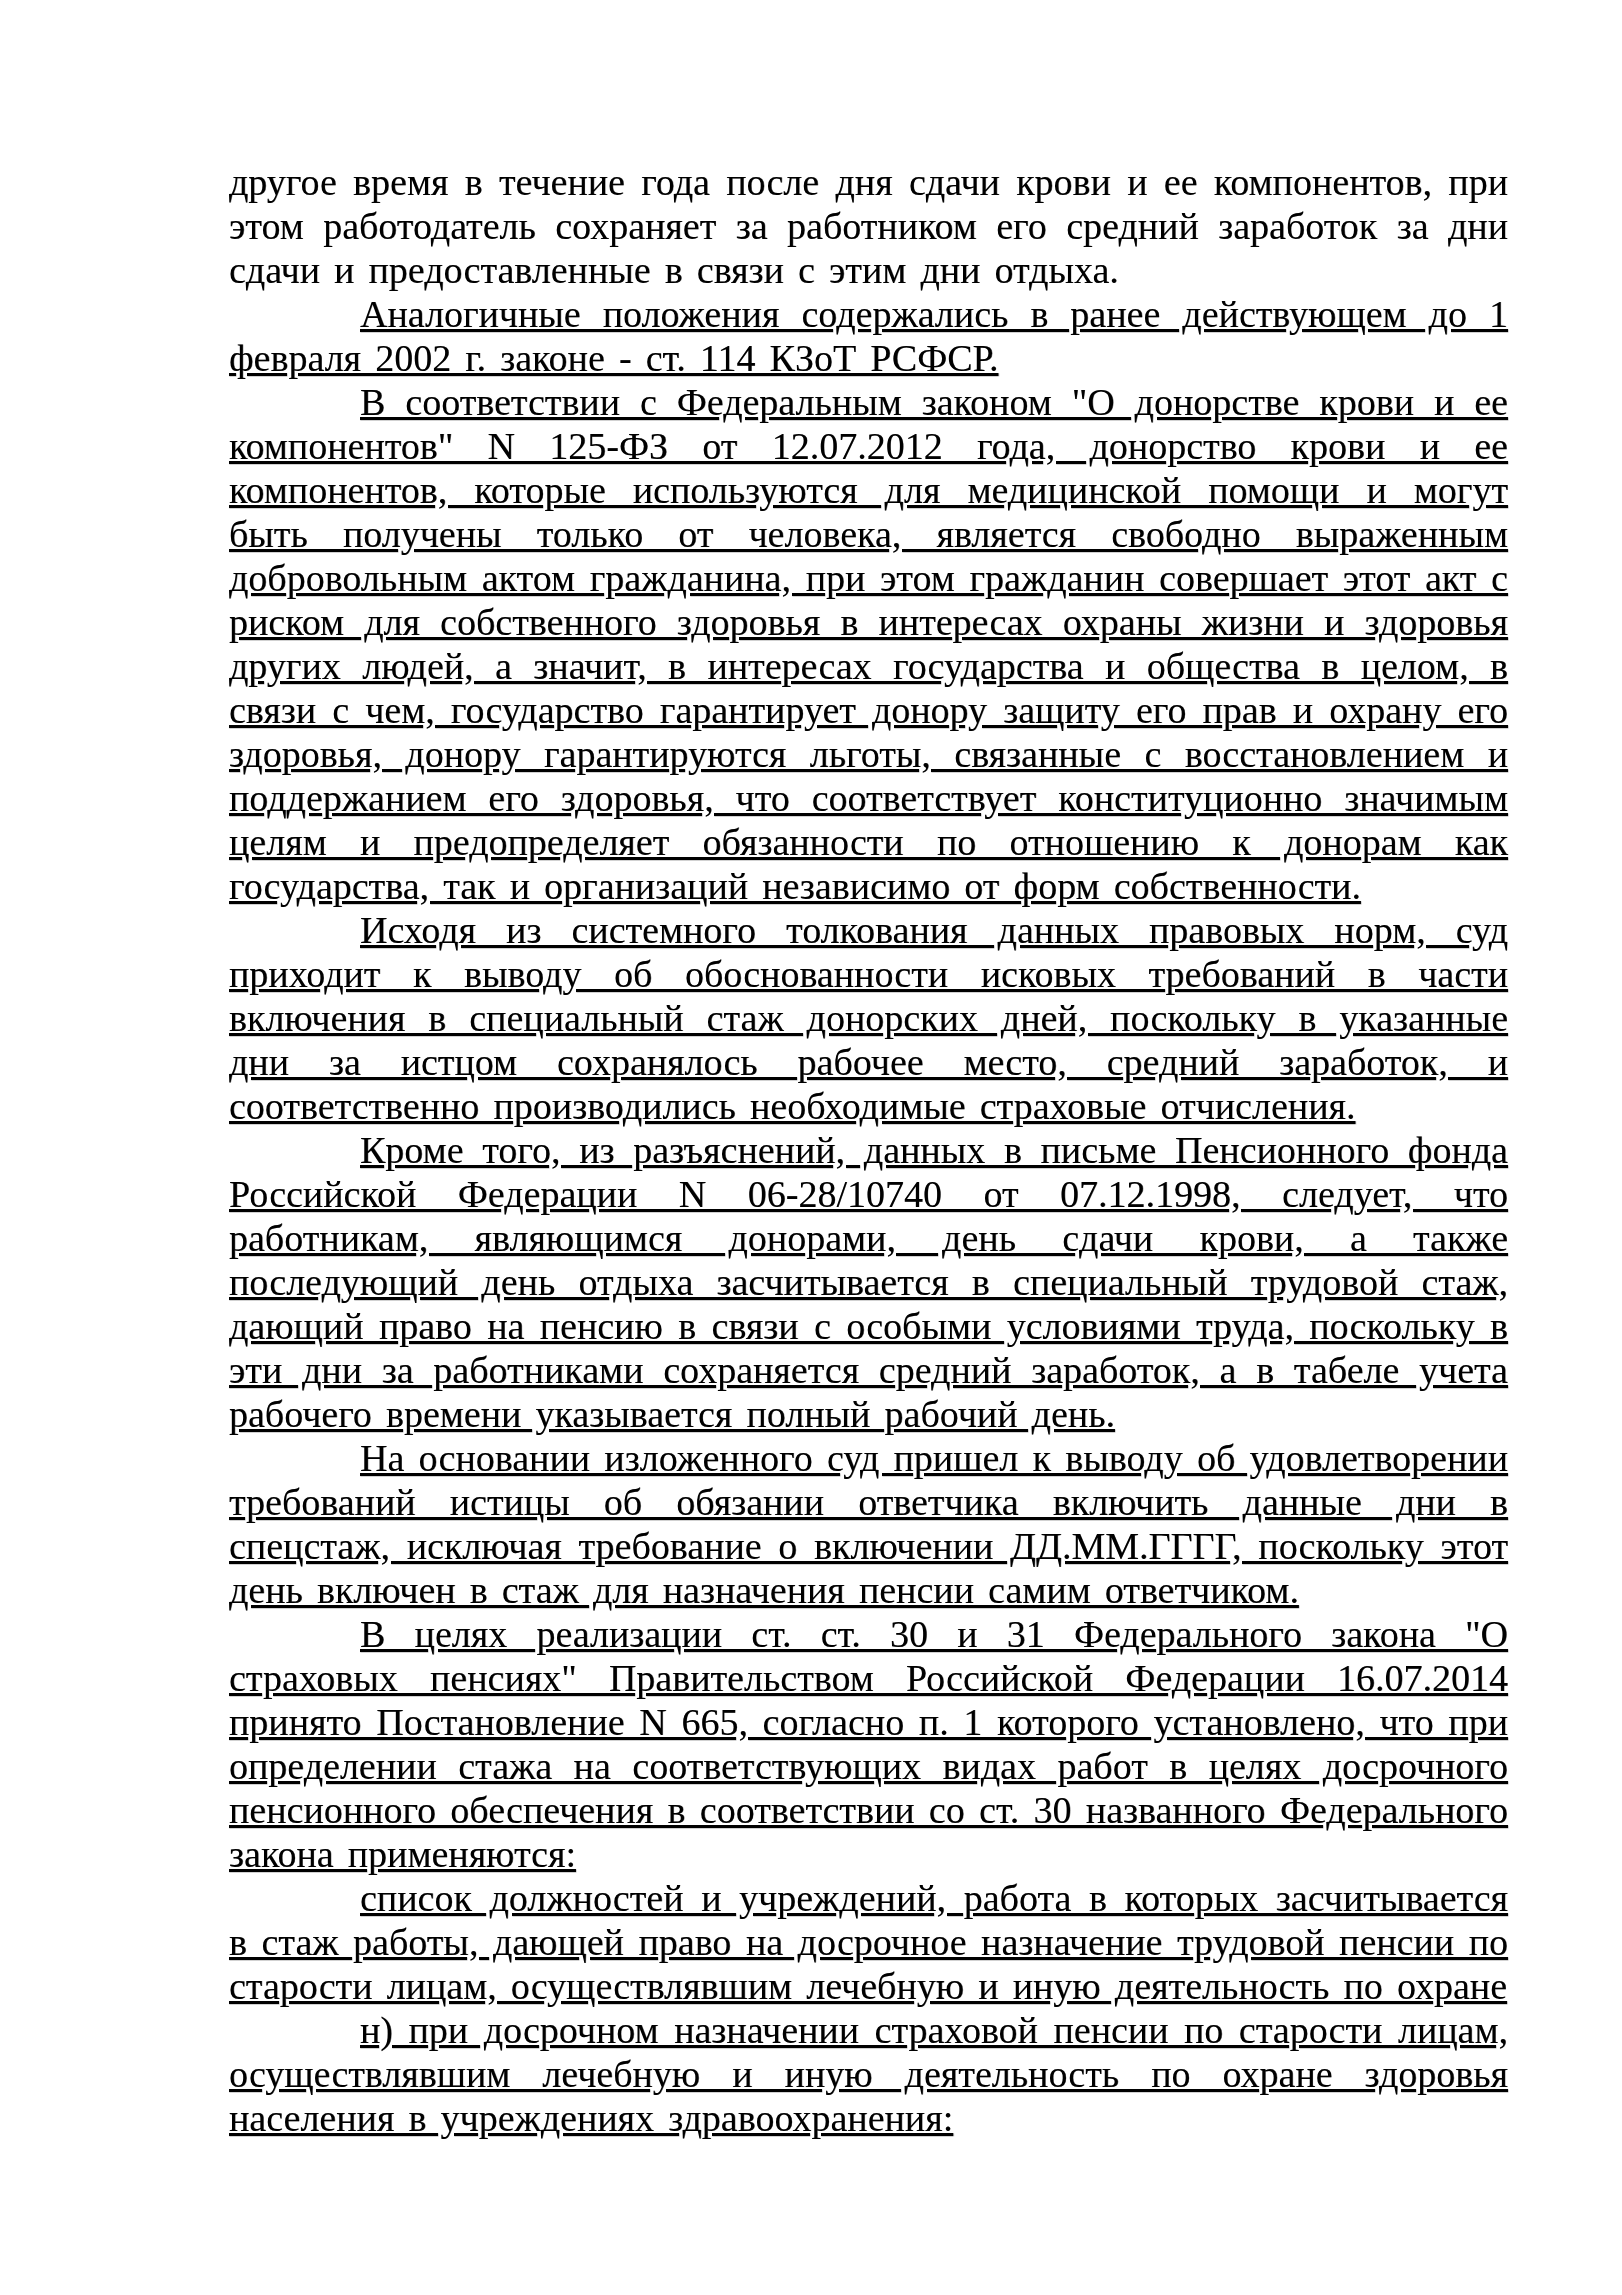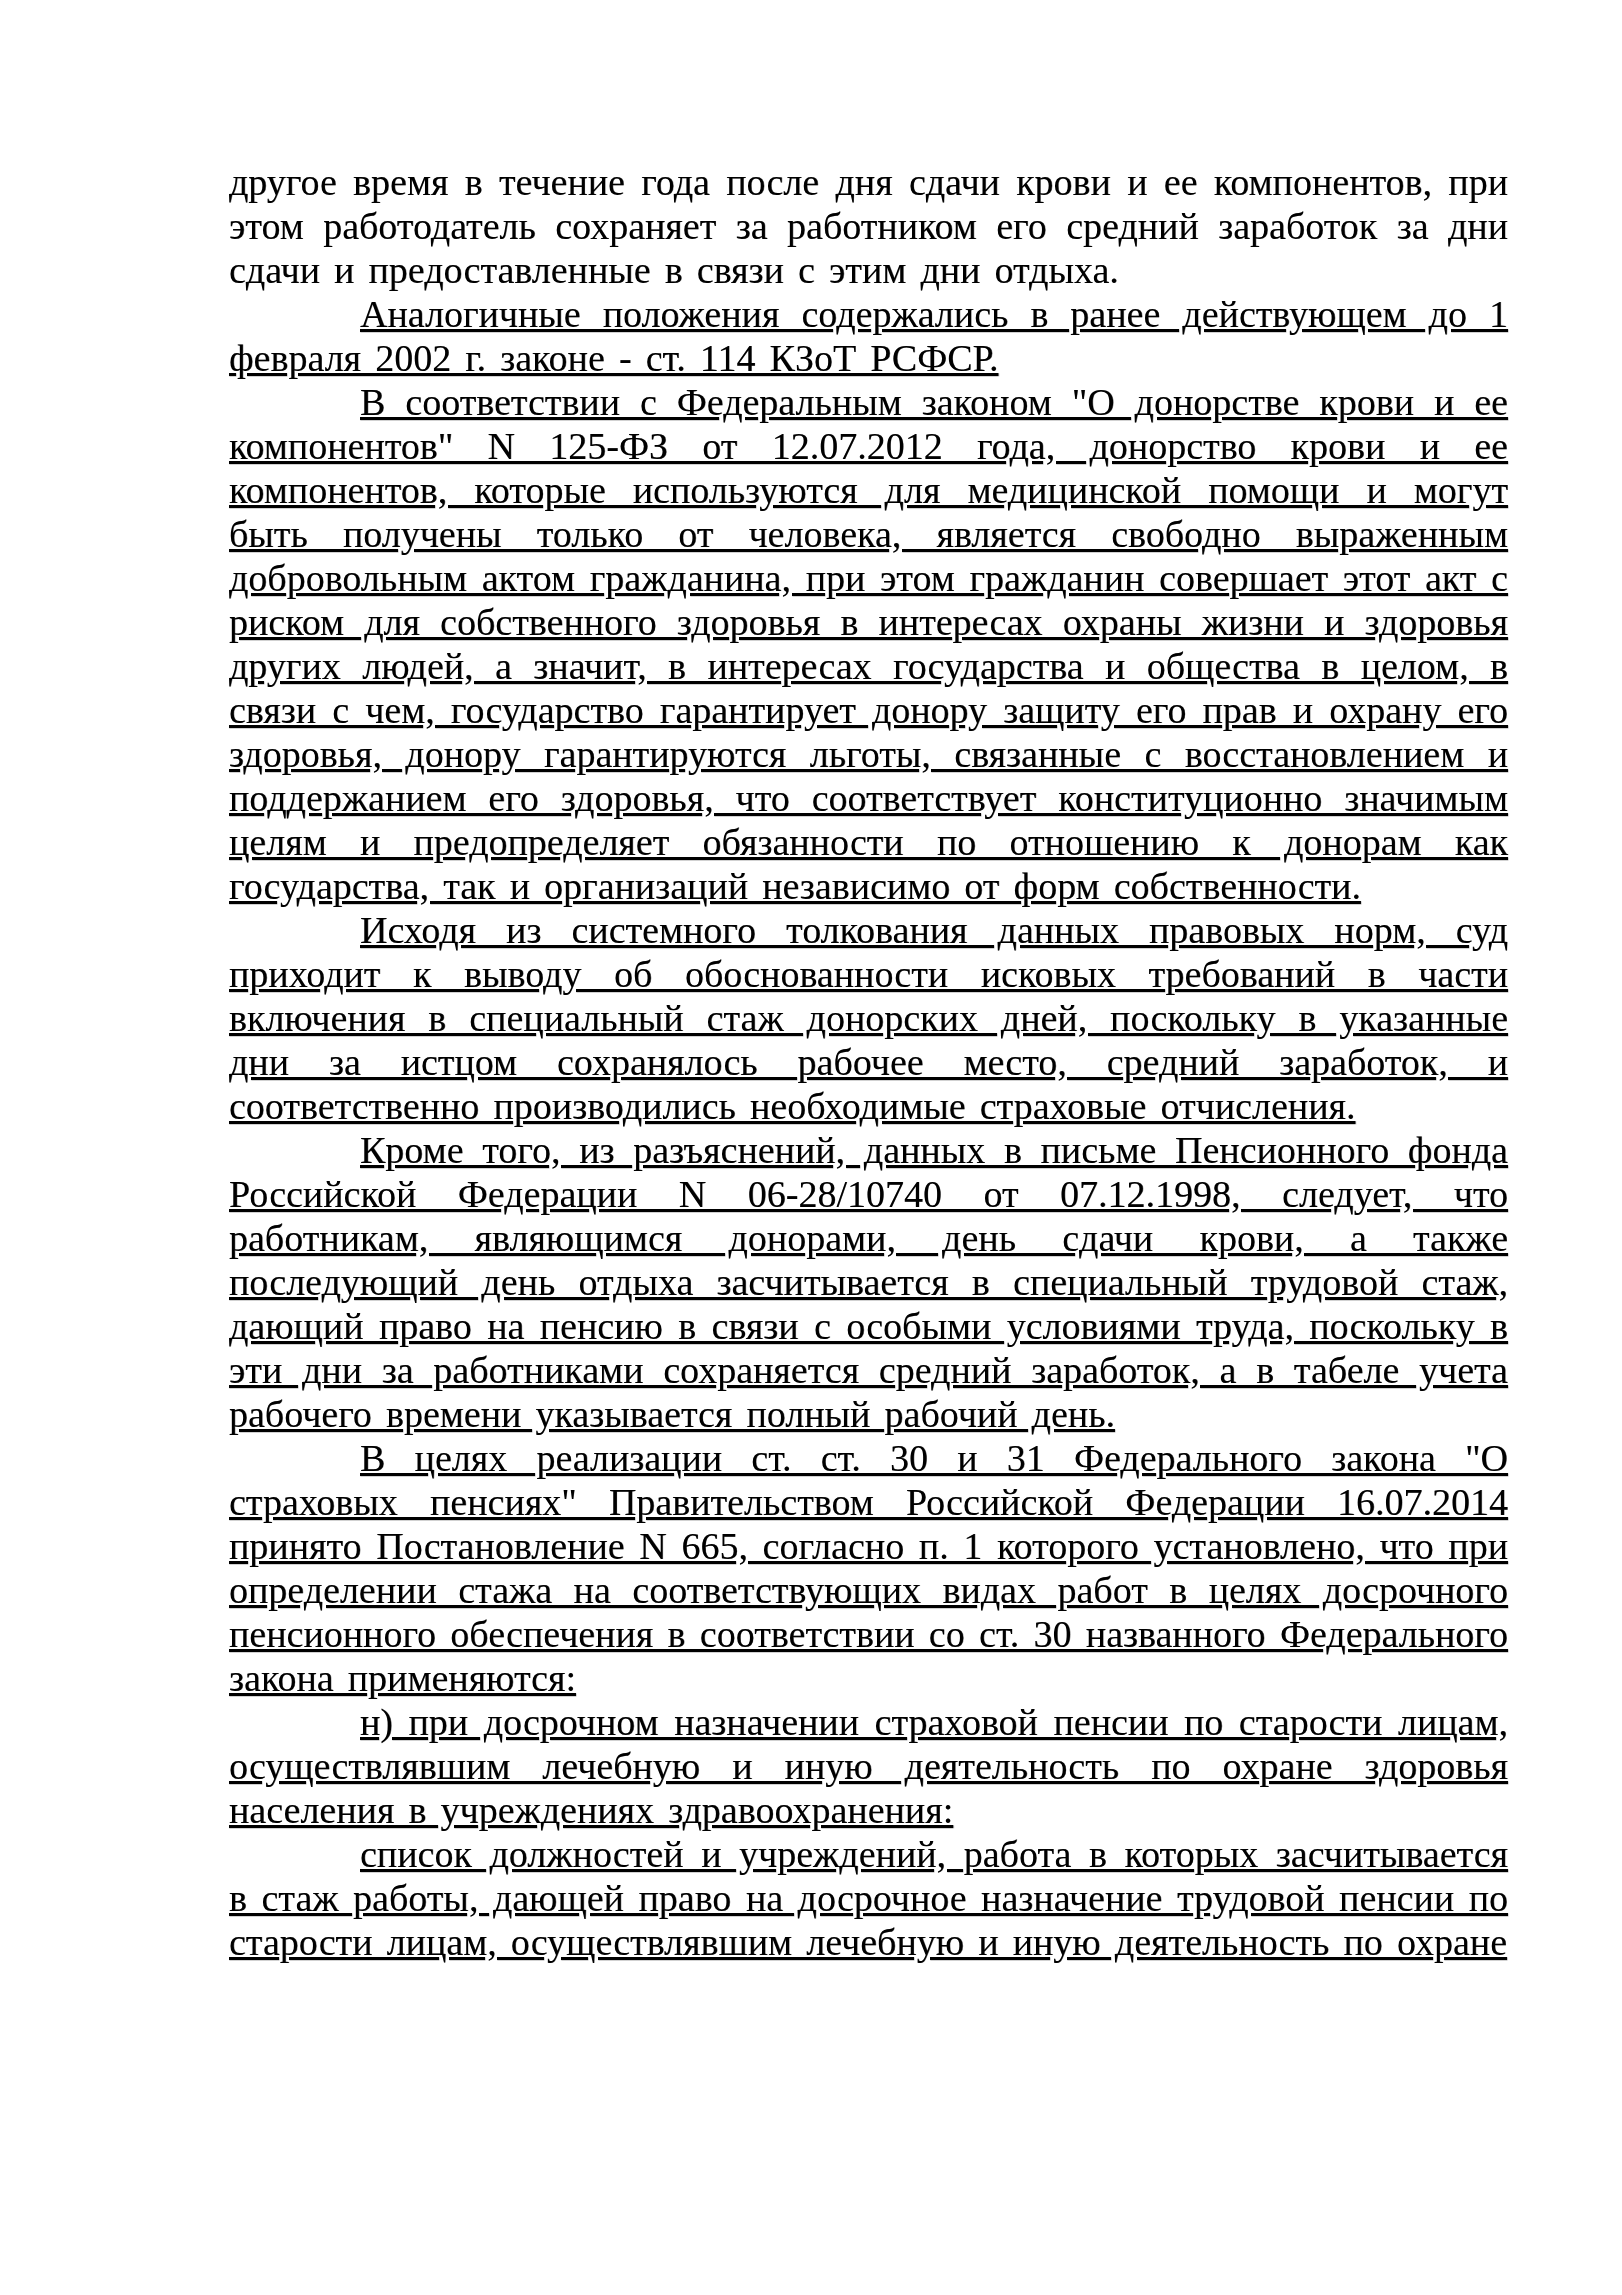--- a/index.html
+++ b/index.html
@@ -39,17 +39,18 @@
 </style>
 </head>
 <body>
 
 <div class="page">
   <p class="para no-indent">другое время в течение года после дня сдачи крови и ее компонентов, при этом работодатель сохраняет за работником его средний заработок за дни сдачи и предоставленные в связи с этим дни отдыха.</p>
   <p class="para indent">Аналогичные положения содержались в ранее действующем до 1 февраля 2002 г. законе - ст. 114 КЗоТ РСФСР.</p>
   <p class="para indent">В соответствии с Федеральным законом "О донорстве крови и ее компонентов" N 125-ФЗ от 12.07.2012 года, донорство крови и ее компонентов, которые используются для медицинской помощи и могут быть получены только от человека, является свободно выраженным добровольным актом гражданина, при этом гражданин совершает этот акт с риском для собственного здоровья в интересах охраны жизни и здоровья других людей, а значит, в интересах государства и общества в целом, в связи с чем, государство гарантирует донору защиту его прав и охрану его здоровья, донору гарантируются льготы, связанные с восстановлением и поддержанием его здоровья, что соответствует конституционно значимым целям и предопределяет обязанности по отношению к донорам как государства, так и организаций независимо от форм собственности.</p>
   <p class="para indent">Исходя из системного толкования данных правовых норм, суд приходит к выводу об обоснованности исковых требований в части включения в специальный стаж донорских дней, поскольку в указанные дни за истцом сохранялось рабочее место, средний заработок, и соответственно производились необходимые страховые отчисления.</p>
   <p class="para indent">Кроме того, из разъяснений, данных в письме Пенсионного фонда Российской Федерации N 06-28/10740 от 07.12.1998, следует, что работникам, являющимся донорами, день сдачи крови, а также последующий день отдыха засчитывается в специальный трудовой стаж, дающий право на пенсию в связи с особыми условиями труда, поскольку в эти дни за работниками сохраняется средний заработок, а в табеле учета рабочего времени указывается полный рабочий день.</p>
+  <p class="para indent">На основании изложенного суд пришел к выводу об удовлетворении требований истицы об обязании ответчика включить данные дни в спецстаж, исключая требование о включении ДД.ММ.ГГГГ, поскольку этот день включен в стаж для назначения пенсии самим ответчиком.</p>
   <p class="para indent">В целях реализации ст. ст. 30 и 31 Федерального закона "О страховых пенсиях" Правительством Российской Федерации 16.07.2014 принято Постановление N 665, согласно п. 1 которого установлено, что при определении стажа на соответствующих видах работ в целях досрочного пенсионного обеспечения в соответствии со ст. 30 названного Федерального закона применяются:</p>
+  <p class="para indent">список должностей и учреждений, работа в которых засчитывается в стаж работы, дающей право на досрочное назначение трудовой пенсии по старости лицам, осуществлявшим лечебную и иную деятельность по охране</p>
   <p class="para indent">н) при досрочном назначении страховой пенсии по старости лицам, осуществлявшим лечебную и иную деятельность по охране здоровья населения в учреждениях здравоохранения:</p>
-  <p class="para indent">список должностей и учреждений, работа в которых засчитывается в стаж работы, дающей право на досрочное назначение трудовой пенсии по старости лицам, осуществлявшим лечебную и иную деятельность по охране</p>
 </div>
 
 
 </body></html>

